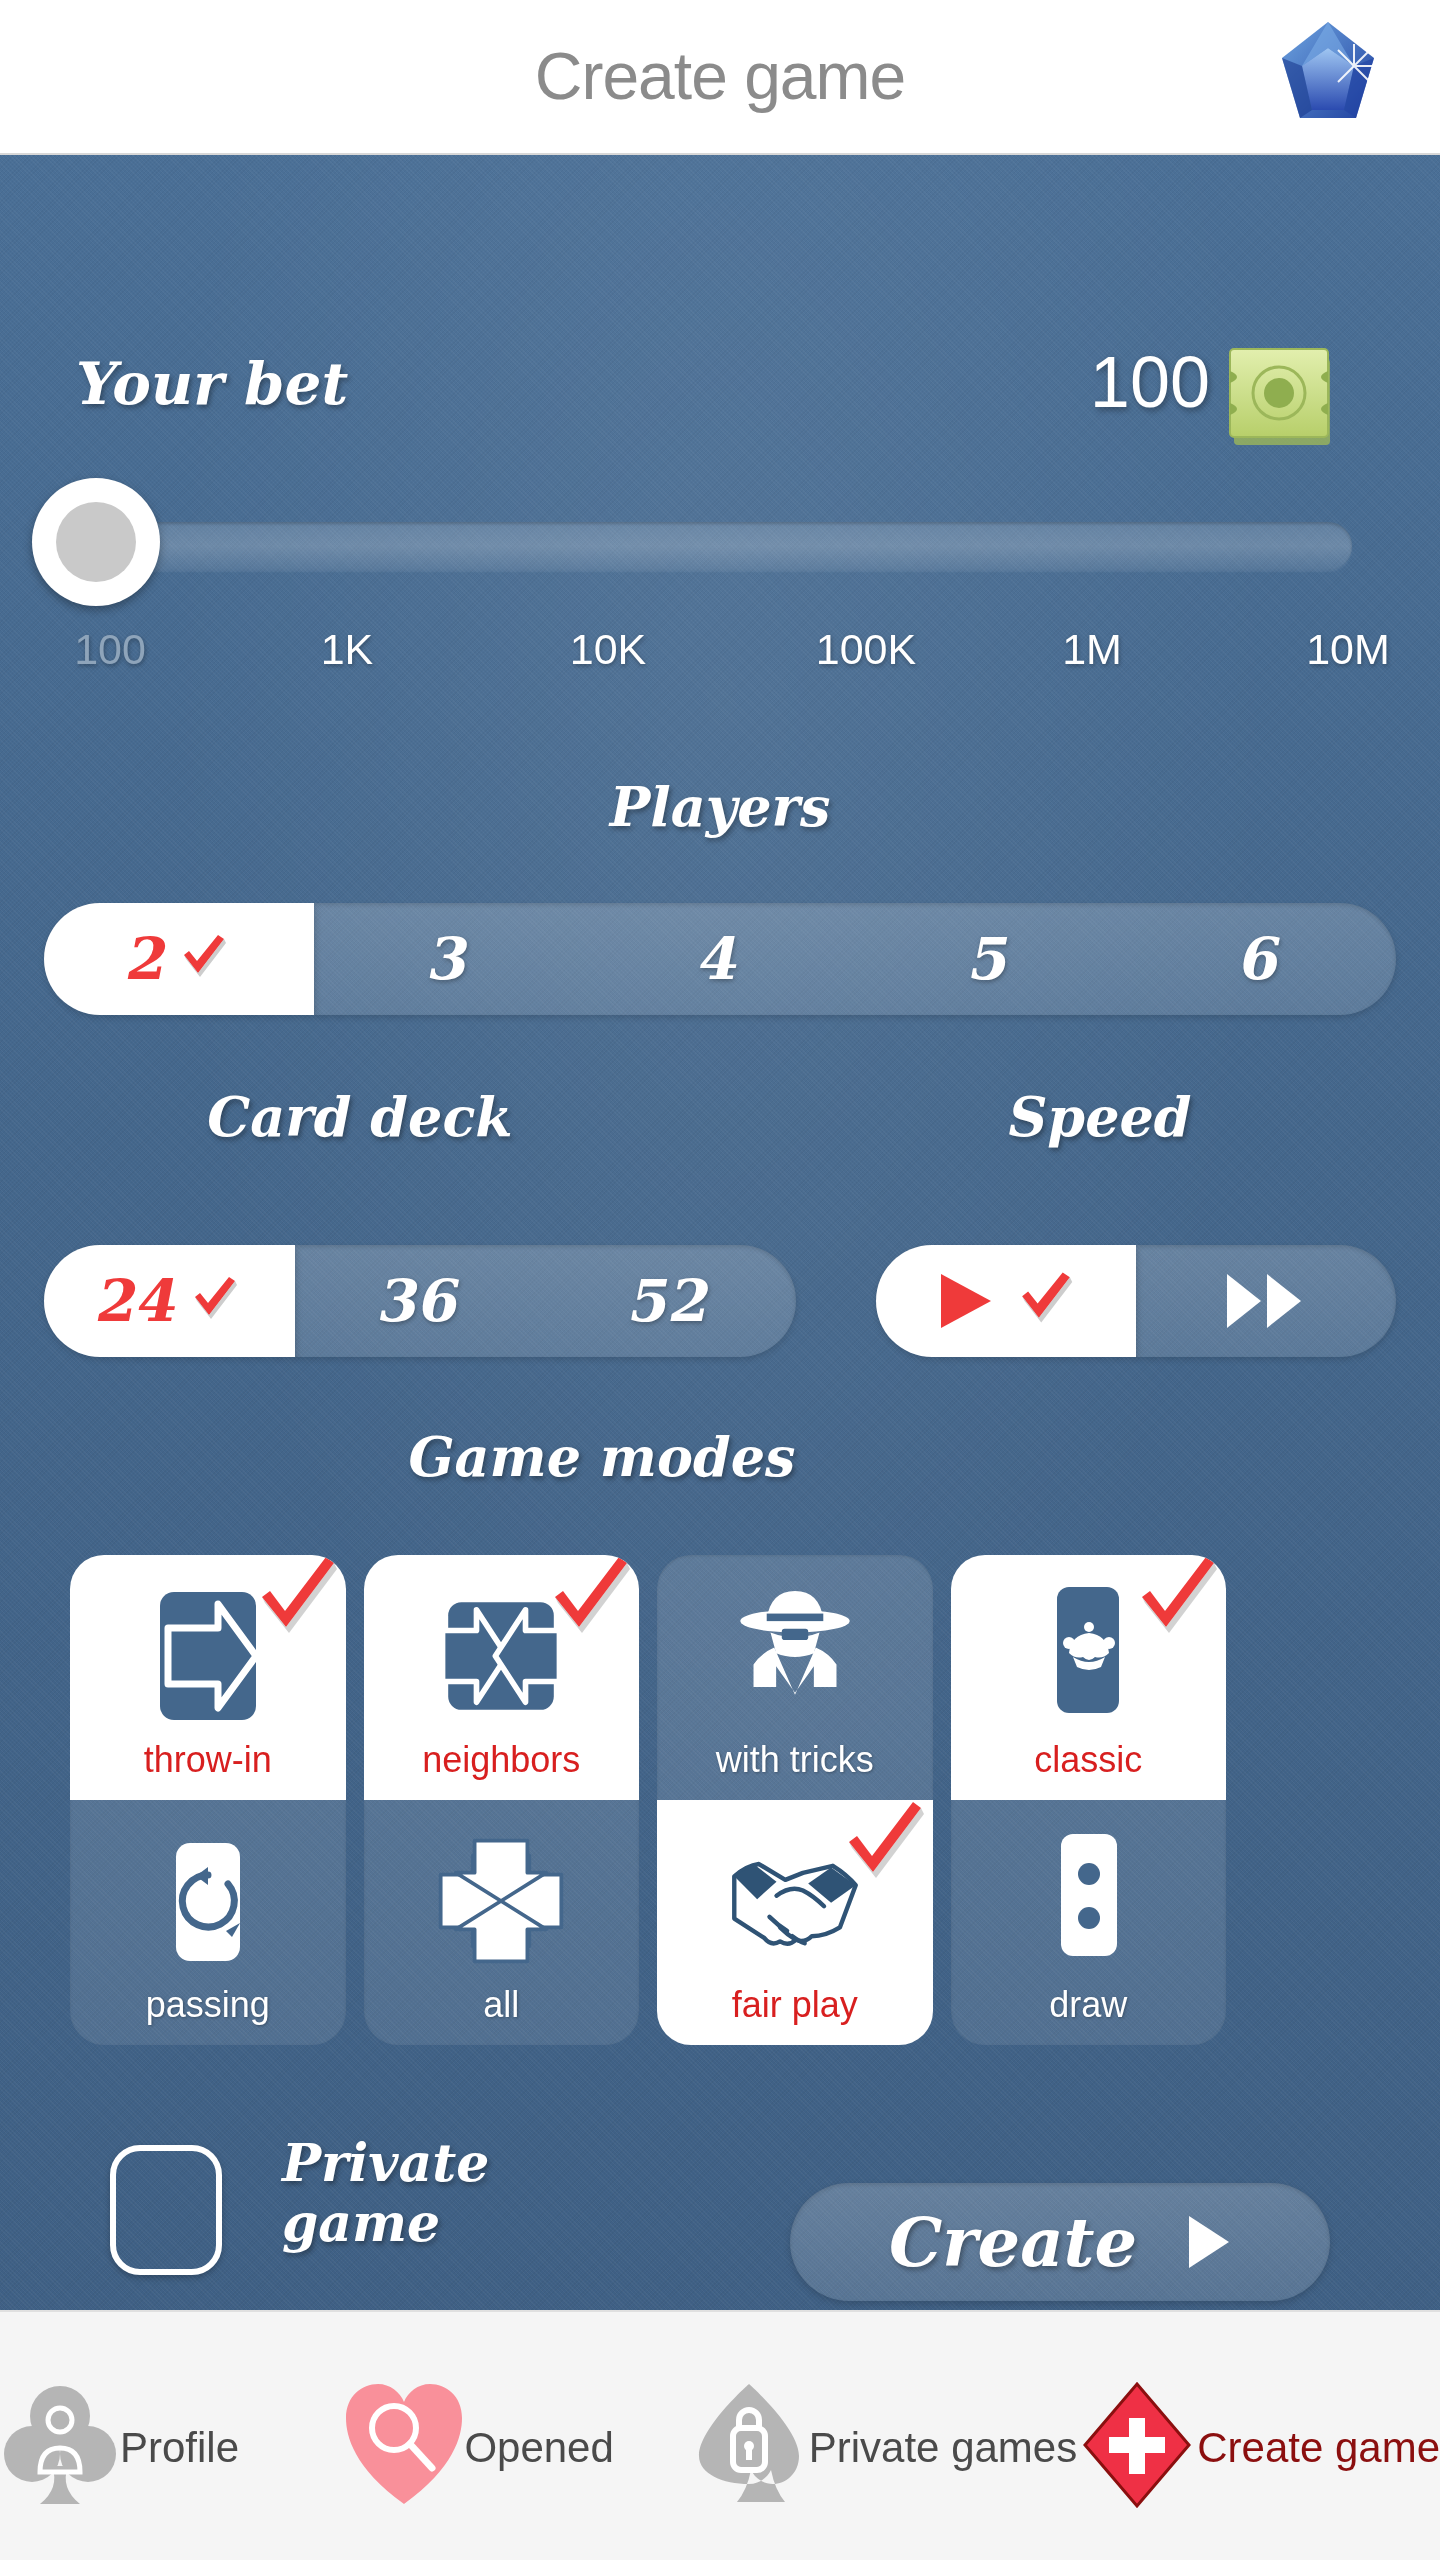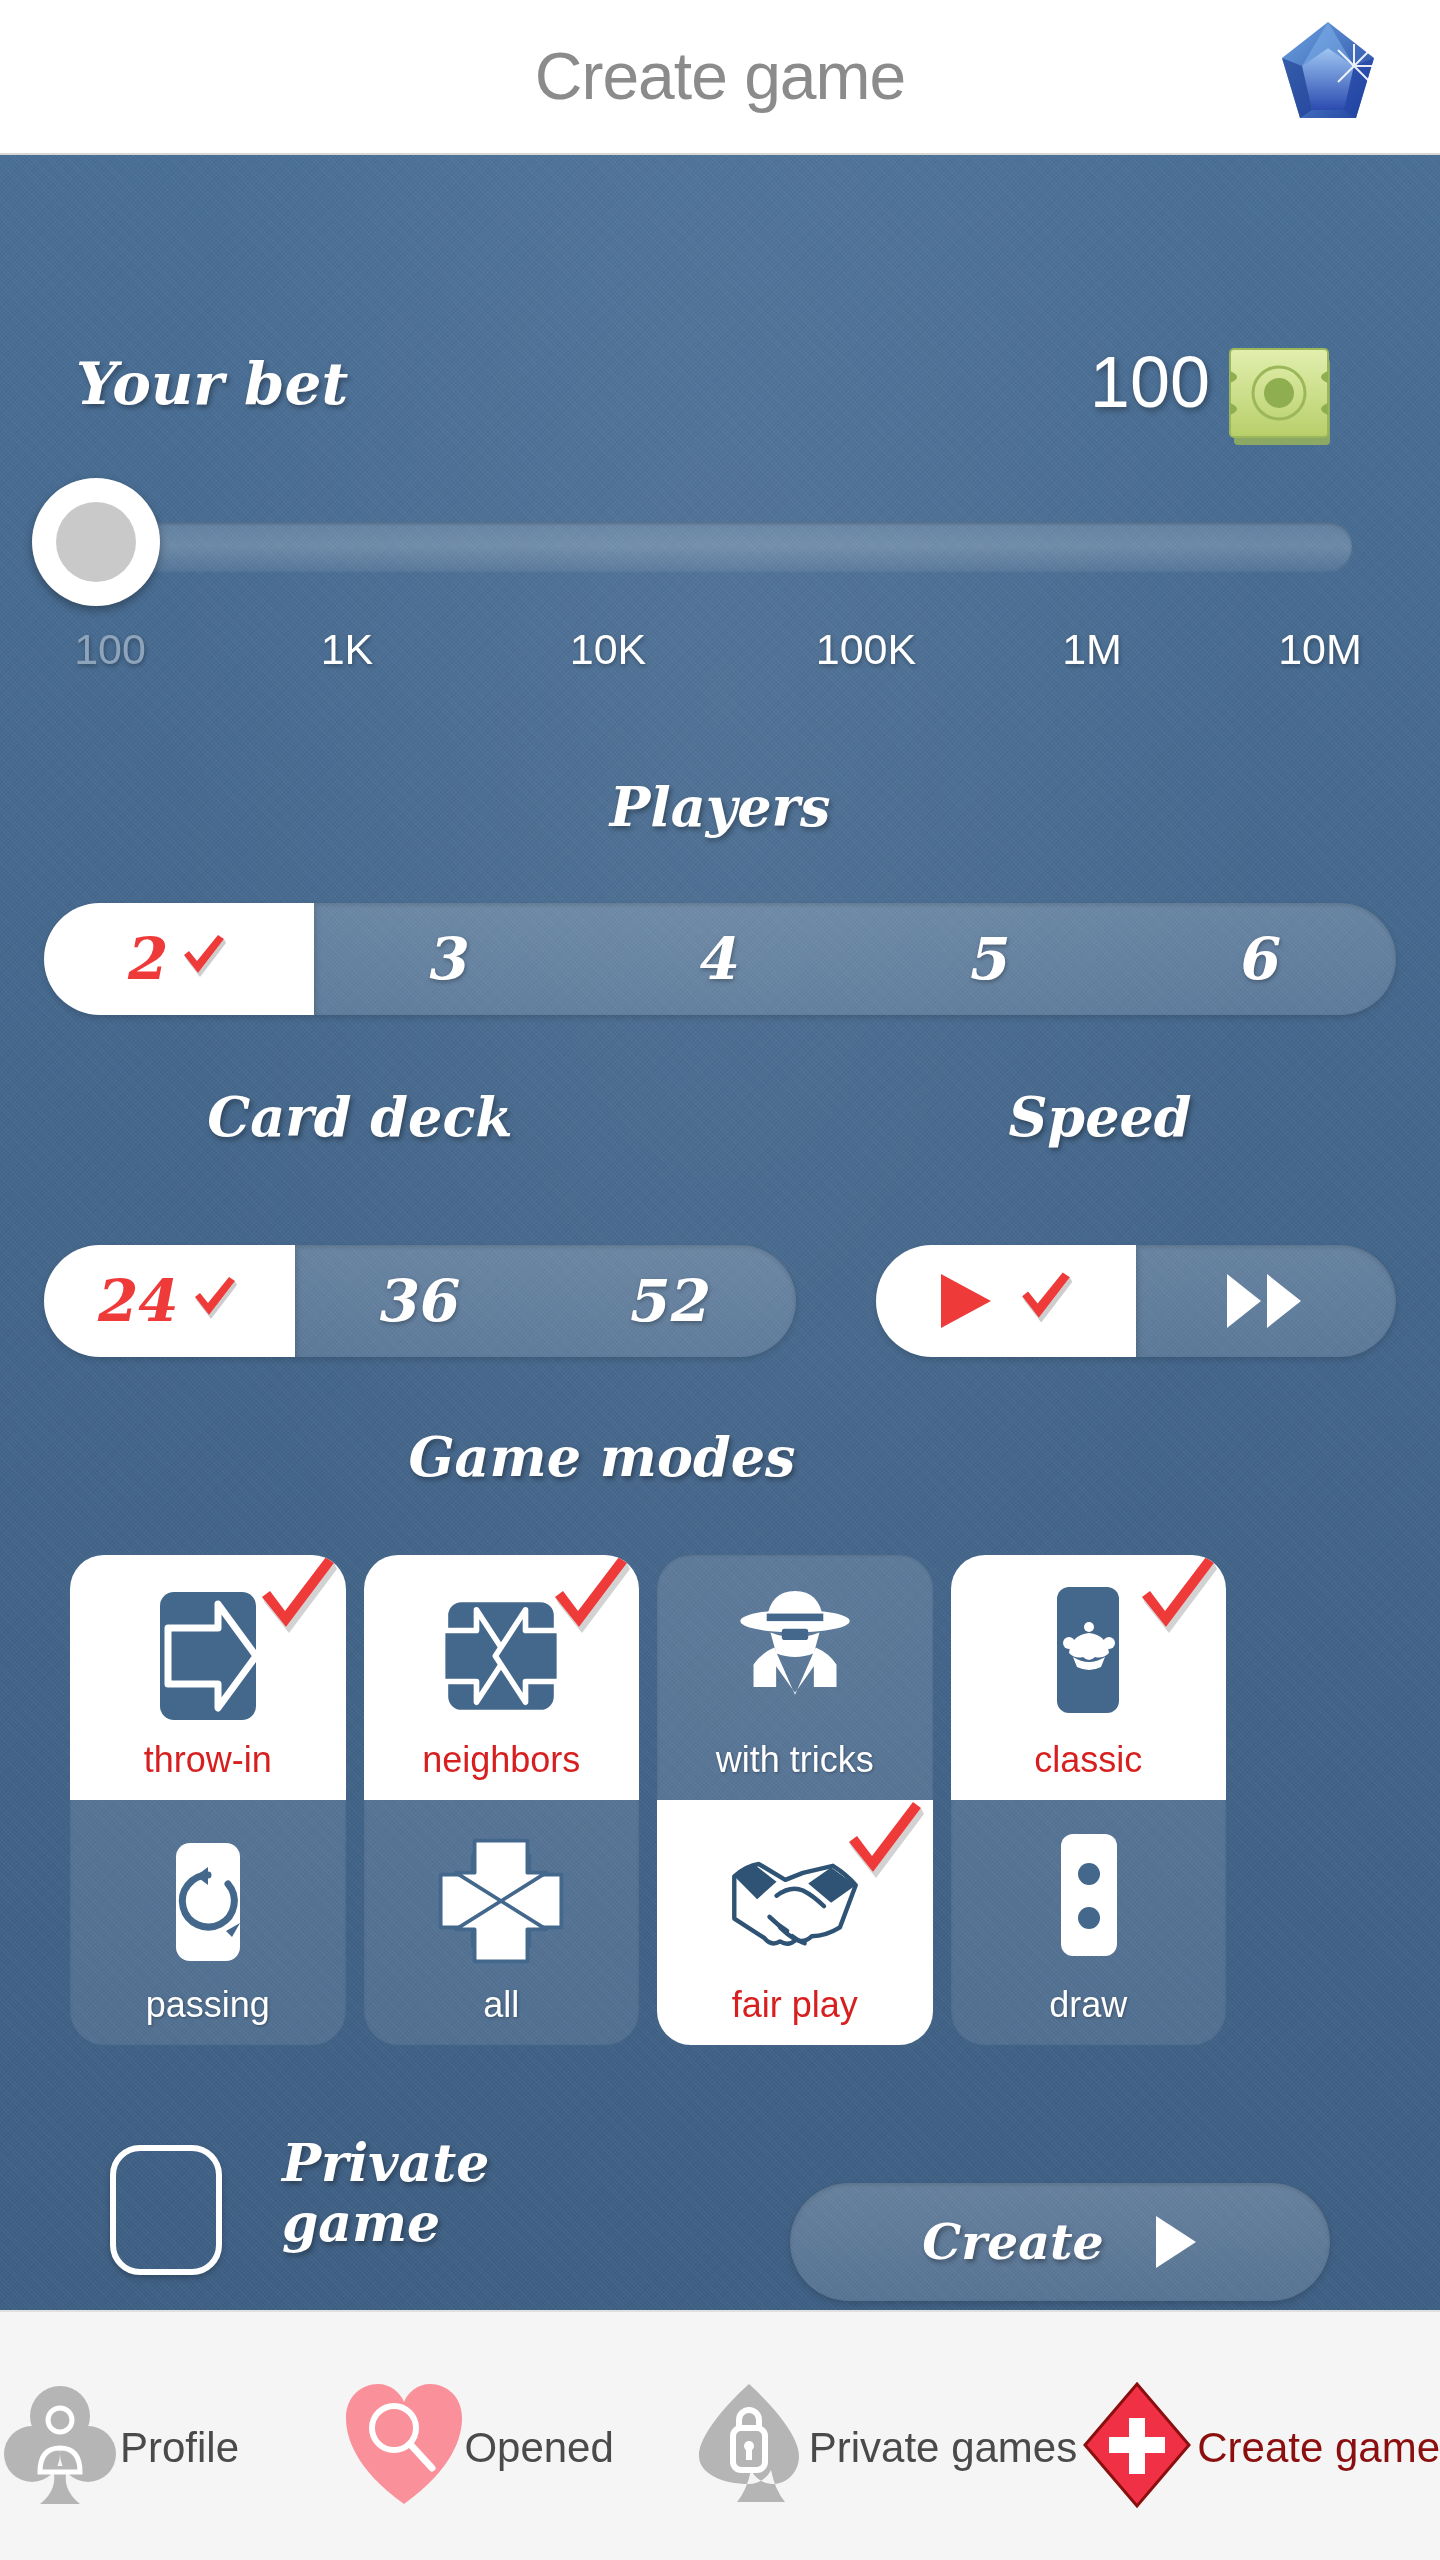--- a/index.html
+++ b/index.html
@@ -262,21 +262,21 @@
     left: 790px; top: 2028px;
     width: 540px; height: 118px;
     border-radius: 60px;
     background: linear-gradient(180deg, rgba(255,255,255,0.20) 0%, rgba(255,255,255,0.13) 100%);
     box-shadow: inset 0 2px 4px rgba(0,0,0,0.12), 0 3px 7px rgba(0,0,0,0.16);
     display: flex;
     align-items: center;
     justify-content: center;
     gap: 48px;
   }
-  #create-label { font-size: 49px; }
+  #create-label { font-size: 67px; }
   #create-arrow { width: 46px; height: 56px; }
 
   
   #bottom-nav {
     position: absolute;
     left: 0; top: 2310px;
     width: 1440px; height: 250px;
     background: #f5f5f5;
     display: flex;
     border-top: 2px solid #e0e0e0;
@@ -360,21 +360,21 @@
   </div>
 
   <div id="slider-track"></div>
   <div id="slider-thumb"></div>
   <div id="tick-labels">
     <span class="tick dim" style="left:110px">100</span>
     <span class="tick" style="left:347px">1K</span>
     <span class="tick" style="left:608px">10K</span>
     <span class="tick" style="left:866px">100K</span>
     <span class="tick" style="left:1092px">1M</span>
-    <span class="tick" style="left:1320px">10M</span>
+    <span class="tick" style="left:1348px">10M</span>
   </div>
 
   <div id="players-title" class="script section-title">Players</div>
   <div id="players-pill" class="pill">
     <div class="seg selected">
       <span>2</span>
       <span class="tick-mark check">
         <svg viewBox="0 0 52 52" width="52" height="52">
             <path d="M6 22 L20 40 L46 6 L40 2 L19 28 L11 18 Z" fill="#ef3a3a"></path>
             <path d="M8 26 L22 44 L48 10 L46 6 L20 40 L6 22 Z" fill="#9c9c9c" opacity="0.5"></path>

